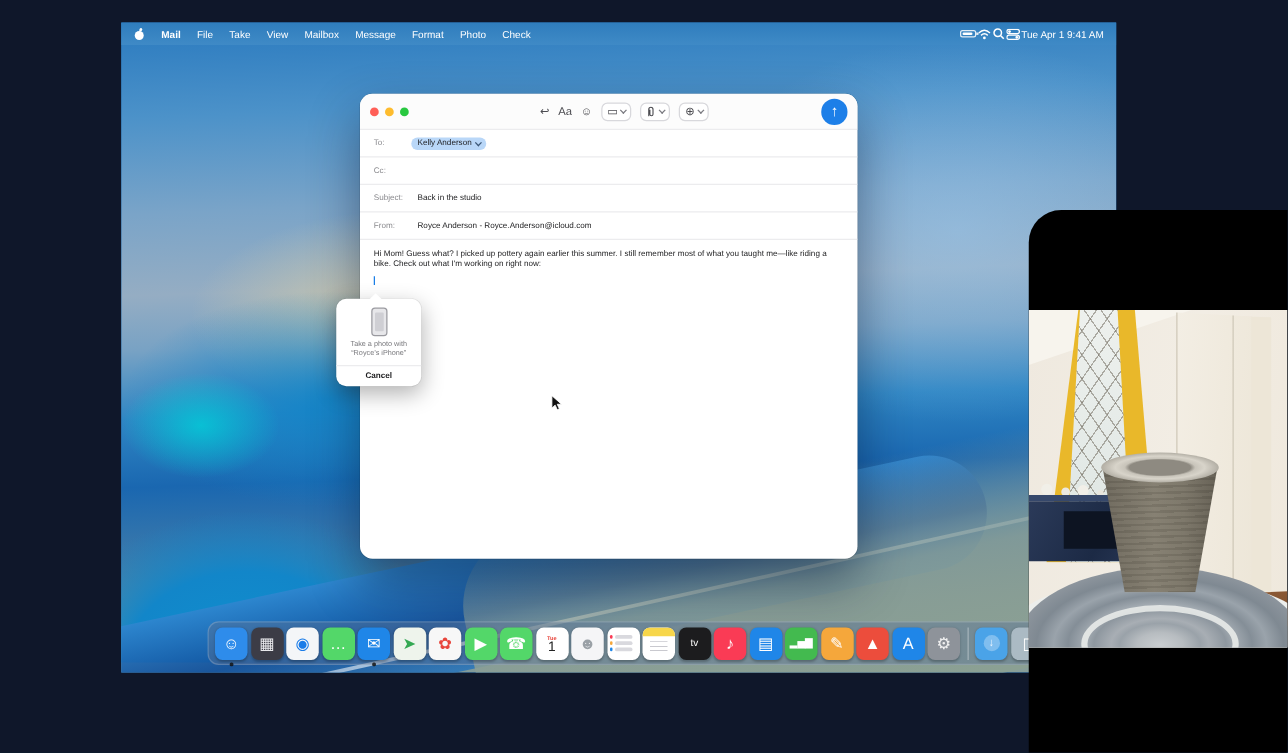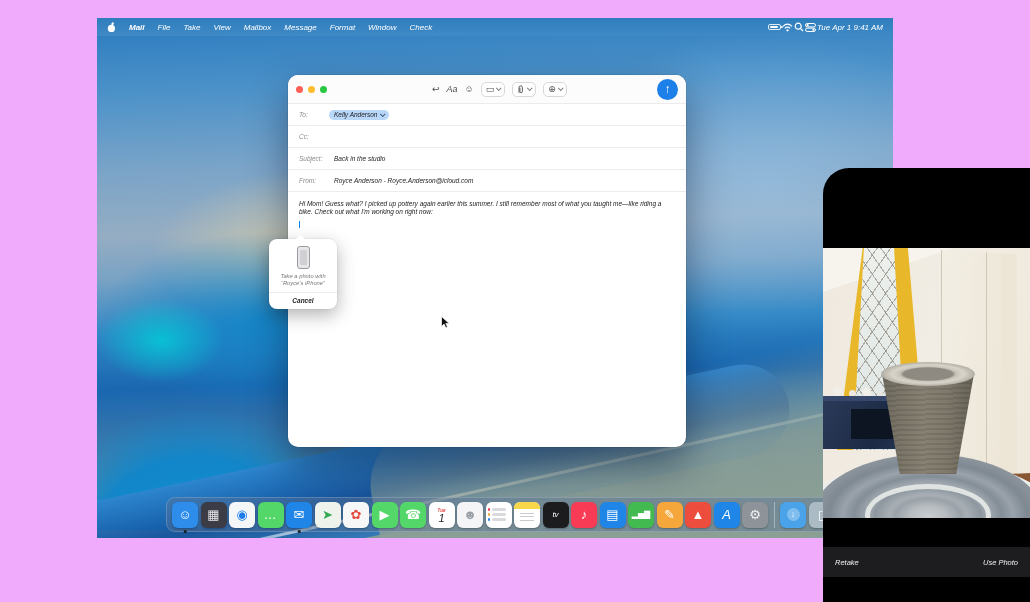--- a/index.html
+++ b/index.html
@@ -1,18 +1,18 @@
 <!DOCTYPE html>
 <html><head>
 <meta charset="utf-8">
 <style>
   * { box-sizing: border-box; margin: 0; padding: 0; }
   html,body { width:1030px; height:602px; background:#000; overflow:hidden;
     font-family:"Liberation Sans","DejaVu Sans",sans-serif; }
-  .stage { position:absolute; inset:0; width:1030px; height:602px; background:#f0abfc;font-style:italic; }
+  .stage { position:absolute; inset:0; width:1030px; height:602px; background:#0f172a; }
 
   
   .desktop { position:absolute; left:97px; top:18px; width:796px; height:520px; overflow:hidden; background:#2a7abf; }
   .wallpaper { position:absolute; inset:0; background:
       radial-gradient(90px 60px at 8% 62%, rgba(0,212,218,0.75), rgba(0,212,218,0) 70%),
       radial-gradient(230px 120px at 21% 58%, rgba(16,132,200,0.9), rgba(16,132,200,0) 72%),
       radial-gradient(270px 130px at 29% 45%, rgba(233,214,162,0.75), rgba(233,214,162,0) 65%),
       radial-gradient(300px 220px at 84% 32%, rgba(160,205,242,0.45), rgba(160,205,242,0) 70%),
       linear-gradient(178deg,#2a7abf 0%,#4c92c9 14%,#7aa4c8 28%,#95adc3 40%,#78a2c4 48%,#2f86c4 58%,#1a67b0 68%,#3b79ab 78%,#6d8d99 88%,#8aa09a 100%); }
   .wave-dark { position:absolute; left:-80px; top:418px; width:780px; height:92px; transform:rotate(-12deg);
@@ -168,21 +168,21 @@
           <ellipse cx="5.6" cy="1.8" rx="1.1" ry="1.5" fill="#fff" transform="rotate(30 5.6 1.8)"></ellipse>
         </svg>
 
       <span class="menu-item bold">Mail</span>
           <span class="menu-item">File</span>
           <span class="menu-item">Take</span>
           <span class="menu-item">View</span>
           <span class="menu-item">Mailbox</span>
           <span class="menu-item">Message</span>
           <span class="menu-item">Format</span>
-          <span class="menu-item">Window</span>
+          <span class="menu-item">Photo</span>
           <span class="menu-item">Check</span>
         </div>
       <div class="menu-right">
         <span class="mb-batt"></span>
         <svg width="11" height="9" viewBox="0 0 11 9">
           <path d="M1 3.4 Q5.5 -1 10 3.4" stroke="#fff" stroke-width="1.1" fill="none"></path>
           <path d="M2.8 5.3 Q5.5 2.8 8.2 5.3" stroke="#fff" stroke-width="1.1" fill="none"></path>
           <circle cx="5.5" cy="7.3" r="1.1" fill="#fff"></circle>
         </svg>
         <svg width="10" height="10" viewBox="0 0 10 10">
@@ -365,19 +365,15 @@
       <div class="ph-floor"></div>
       <div class="ph-tub"></div>
       <div class="ph-wheel"></div>
       <div class="ph-wheel-ring"></div>
       <div class="ph-pot">
         <div class="pot-body"></div>
         <div class="pot-rim"></div>
       </div>
     </div>
 
-    <div class="ip-actions">
-      <span>Retake</span>
-      <span>Use Photo</span>
-    </div>
   </div>
 
 </div>
 
 </body></html>

